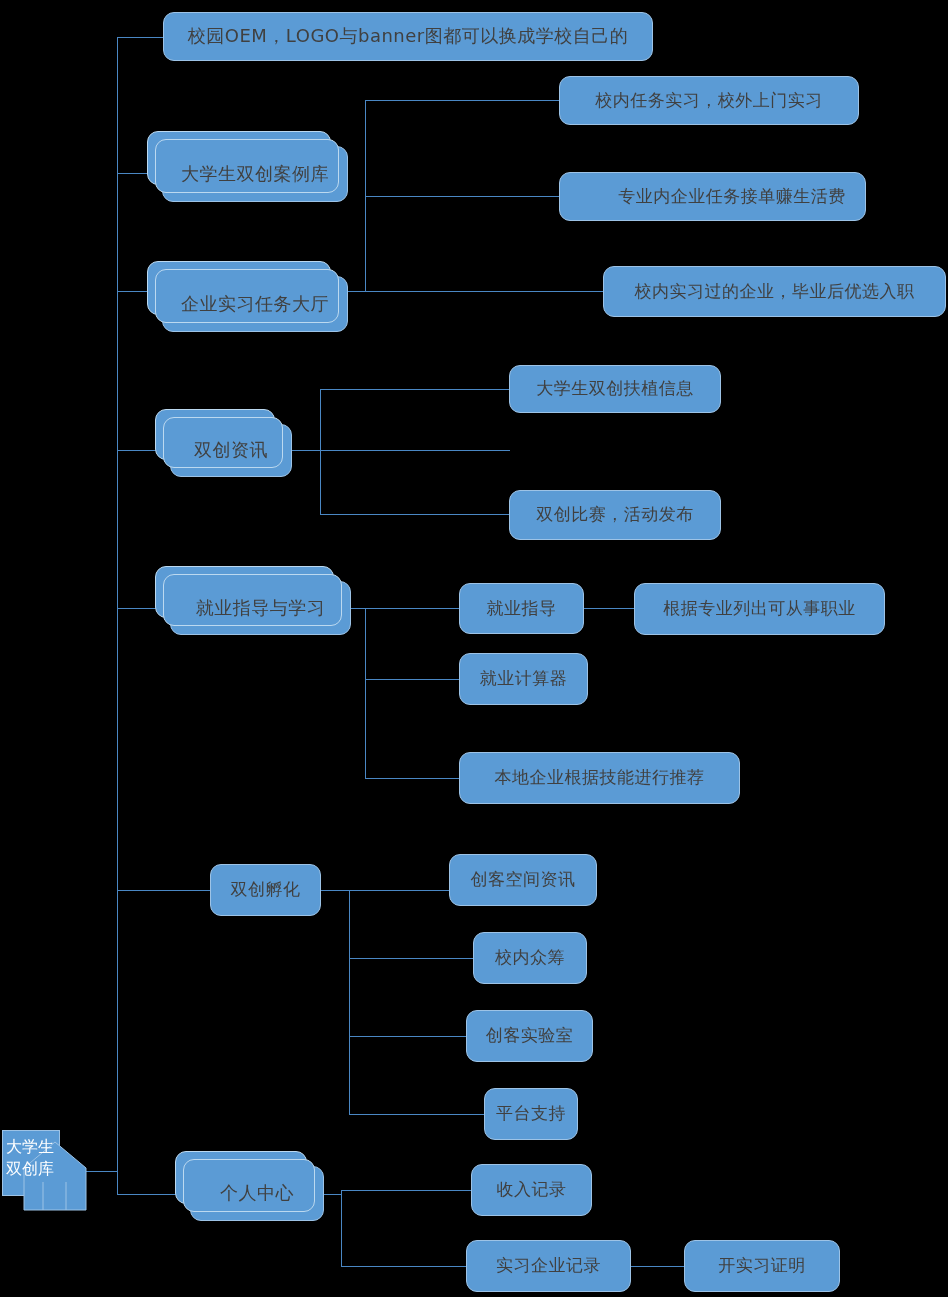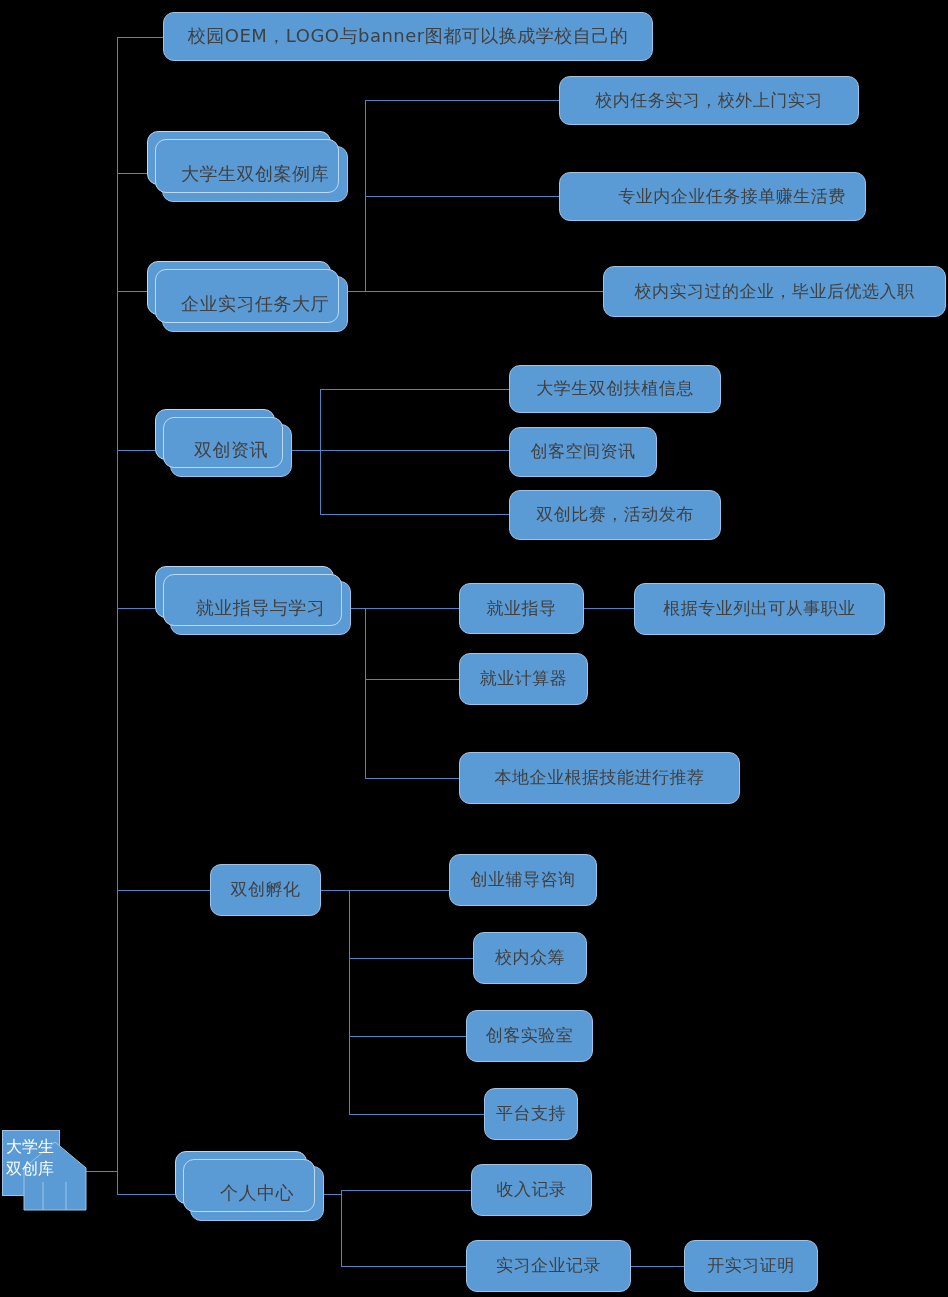--- a/index.html
+++ b/index.html
@@ -150,39 +150,38 @@
   <div class="node stack big" style="left:190px;top:1166px;width:134px;height:55px;">个人中心</div>
 
   <div class="node" style="left:559px;top:76px;width:300px;height:49px;text-align:right;">校内任务实习，校外上门实习</div>
 
   <div class="node" style="left:559px;top:172px;width:307px;height:49px;padding-left:39px;">专业内企业任务接单赚生活费</div>
 
   <div class="node" style="left:603px;top:266px;width:343px;height:51px;">校内实习过的企业，毕业后优选入职</div>
 
   <div class="node" style="left:509px;top:365px;width:212px;height:48px;">大学生双创扶植信息</div>
 
-  <div class="node" style="left:509px;top:427px;width:148px;height:50px;">创客空间资讯</div>
 
   <div class="node" style="left:509px;top:490px;width:212px;height:50px;">双创比赛，活动发布</div>
 
   <div class="node" style="left:459px;top:583px;width:125px;height:51px;text-align:right;">就业指导</div>
 
   <div class="node" style="left:634px;top:583px;width:251px;height:52px;">根据专业列出可从事职业</div>
 
   <div class="node" style="left:459px;top:653px;width:129px;height:52px;">就业计算器</div>
 
   <div class="node" style="left:459px;top:752px;width:281px;height:52px;">本地企业根据技能进行推荐</div>
 
-  <div class="node" style="left:449px;top:854px;width:148px;height:52px;">创业辅导咨询</div>
+  <div class="node" style="left:449px;top:854px;width:148px;height:52px;">创客空间资讯</div>
 
   <div class="node" style="left:473px;top:932px;width:114px;height:52px;">校内众筹</div>
 
   <div class="node" style="left:466px;top:1010px;width:127px;height:52px;">创客实验室</div>
 
   <div class="node" style="left:484px;top:1088px;width:94px;height:52px;">平台支持</div>
 
   <div class="node" style="left:471px;top:1164px;width:121px;height:52px;">收入记录</div>
 
   <div class="node" style="left:466px;top:1240px;width:165px;height:52px;">实习企业记录</div>
 
-  <div class="node" style="left:684px;top:1240px;width:134px;height:52px;">开实习证明</div>
+  <div class="node" style="left:684px;top:1240px;width:156px;height:52px;">开实习证明</div>
 
 </div>
 
 </body></html>

